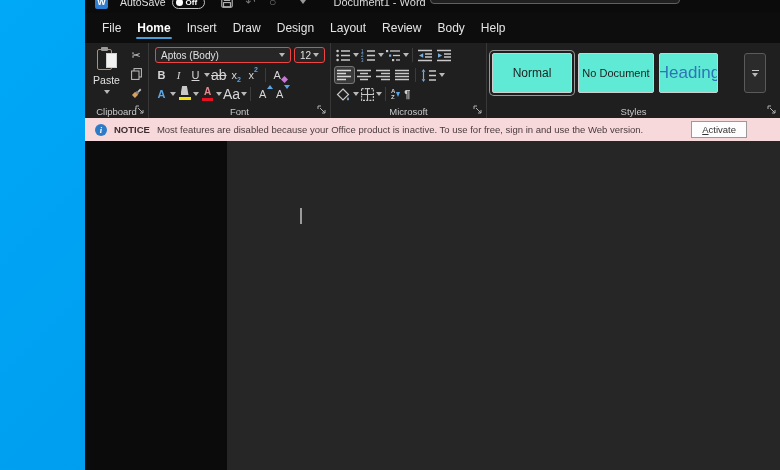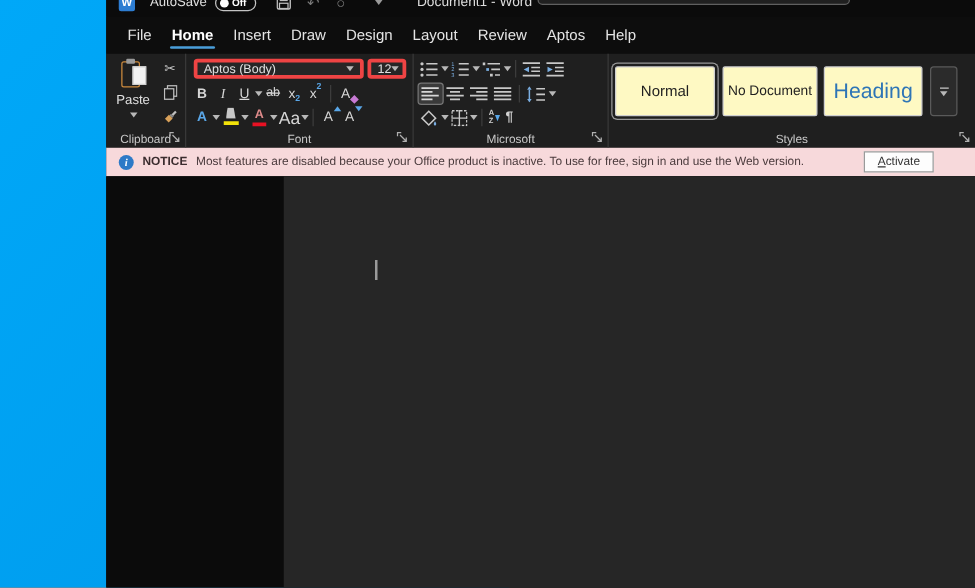--- a/index.html
+++ b/index.html
@@ -55,30 +55,30 @@
   .clipboard-icon .clip { position:absolute; left:4px; top:-1px; width:7px; height:4px; background:#9a9a9a; border-radius:1px; }
   .clipboard-icon .sheet { position:absolute; right:0; top:5px; width:11px; height:15px; background:#f2f2f2; border:1px solid #d0d0d0; }
   .paste-label { font-size:10.5px; color:#e0e0e0; margin-top:2px; }
   .chev { width:0; height:0; border-left:3px solid transparent; border-right:3px solid transparent; border-top:4px solid #b8b8b8; }
   .paste-btn .chev { margin-top:4px; }
   .clip-col { position:absolute; left:42px; top:4px; display:flex; flex-direction:column; gap:3px; align-items:center; }
   .mini-btn { width:18px; height:16px; display:flex; align-items:center; justify-content:center; }
   .scissors { font-size:11px; color:#c8c8c8; line-height:1; }
 
   .f-row1 { position:absolute; left:6px; top:4px; display:flex; gap:3px; }
-  .select { height:16px; background:#262626; border:3px solid #ef4444; border-radius:3px; display:flex;
+  .select { height:16px; background:#262626; border:1px solid #ef4444; border-radius:3px; display:flex;
             align-items:center; justify-content:space-between; padding:0 5px; font-size:10px; color:#e0e0e0; }
   .sel-font { width:136px; } .sel-size { width:31px; }
   .f-row2 { position:absolute; left:4px; top:23px; height:17px; display:flex; align-items:center; }
   .f-row3 { position:absolute; left:4px; top:42px; height:17px; display:flex; align-items:center; }
   .fbtn { min-width:17px; height:17px; display:flex; align-items:center; justify-content:center; color:#d6d6d6;
           font-size:11px; padding:0 1px; position:relative; }
   .vsep { width:1px; height:14px; background:#3c3c3c; margin:0 3px; }
   .b { font-weight:bold; } .i { font-style:italic; font-family:"Liberation Serif",serif; }
-  .u { text-decoration:underline; } .strike { text-decoration:line-through; font-size:10px; }
+  .u { text-decoration:underline; } .strike { text-decoration:line-through; font-size:14px; }
   .script { font-size:7px; color:#5aa7e8; font-weight:bold; }
   .sub .script { align-self:flex-end; } .sup .script { align-self:flex-start; }
   .blueA { color:#5aa7e8; font-weight:bold; }
   .clearA { position:relative; }
   .clearA .diamond { position:absolute; right:-1px; bottom:1px; width:5px; height:5px; background:#c77ad4; transform:rotate(45deg); }
   .hl-pen { position:relative; width:14px; height:15px; }
   .hl-pen .nib { position:absolute; left:3px; top:0; width:8px; height:9px; background:#c8c8c8;
                  clip-path:polygon(20% 0,80% 0,100% 100%,0 100%); }
   .hl-pen .bar { position:absolute; left:1px; bottom:1px; width:12px; height:3px; background:#f2e20a; }
   .fontA { position:relative; display:flex; flex-direction:column; align-items:center; }
@@ -91,25 +91,25 @@
   .p-row1 { position:absolute; left:3px; top:4px; height:16px; display:flex; align-items:center; }
   .p-row2 { position:absolute; left:3px; top:23px; height:18px; display:flex; align-items:center; }
   .p-row3 { position:absolute; left:3px; top:43px; height:16px; display:flex; align-items:center; }
   .pbtn { height:16px; display:flex; align-items:center; justify-content:center; padding:0 2px; }
   .pbtn.sel { border:1px solid #777; background:#3a3a3a; border-radius:3px; height:18px; }
   .sort-icon { display:flex; align-items:center; gap:1px; }
   .sort-letters { display:flex; flex-direction:column; font-size:6px; font-weight:bold; color:#d0d0d0; line-height:6px; }
   .sort-arrow { width:0; height:0; border-left:2.5px solid transparent; border-right:2.5px solid transparent; border-top:5px solid #5aa7e8; }
   .pilcrow { font-size:11px; color:#d0d0d0; font-weight:bold; }
 
-  .style-box { position:absolute; top:10px; height:40px; background:#fef9c3; border:1px solid #cfcfcf; border-radius:2px;
+  .style-box { position:absolute; top:10px; height:40px; background:#5eead4; border:1px solid #cfcfcf; border-radius:2px;
                display:flex; align-items:center; justify-content:center; overflow:hidden; color:#1f1f1f; }
   .sb-normal { left:5px; width:80px; font-size:12px; box-shadow:0 0 0 2px #1f1f1f,0 0 0 3px #999; }
   .sb-nospace { left:91px; width:76px; font-size:11px; }
-  .sb-heading { left:172px; width:79px; font-size:17px; color:#2e75b6;text-align:right; }
+  .sb-heading { left:172px; width:59px; font-size:17px; color:#2e75b6;text-align:right; }
   .styles-more { position:absolute; left:257px; top:10px; width:22px; height:40px; background:#2b2b2b;
                  border:1px solid #5a5a5a; border-radius:3px; display:flex; flex-direction:column; align-items:center; justify-content:center; gap:2px; }
   .styles-more .dash { width:7px; height:1px; background:#c8c8c8; }
 
   
   .notice { height:23px; background:#f7d9db; display:flex; align-items:center; padding:0 0 0 10px; gap:7px; }
   .info-icon { width:12px; height:12px; border-radius:50%; background:#2d7ac7; color:#fff; font-size:8.5px; font-weight:bold;
                font-style:italic; display:flex; align-items:center; justify-content:center; flex:0 0 auto;
                font-family:"Liberation Serif",serif; }
   .notice-badge { font-size:9.5px; font-weight:bold; color:#3a2c2e; flex:0 0 auto; }
@@ -164,21 +164,21 @@
   </div>
 
   <div class="tabs">
     <div class="tab">File</div>
     <div class="tab active">Home</div>
     <div class="tab">Insert</div>
     <div class="tab">Draw</div>
     <div class="tab">Design</div>
     <div class="tab">Layout</div>
     <div class="tab">Review</div>
-    <div class="tab">Aptos</div>
+    <div class="tab">Body</div>
     <div class="tab">Help</div>
   </div>
 
   <div class="ribbon">
 
     <div class="group g-clipboard">
       <div class="paste-btn">
         <div class="clipboard-icon">
           <div class="board"></div>
             <div class="clip"></div>

